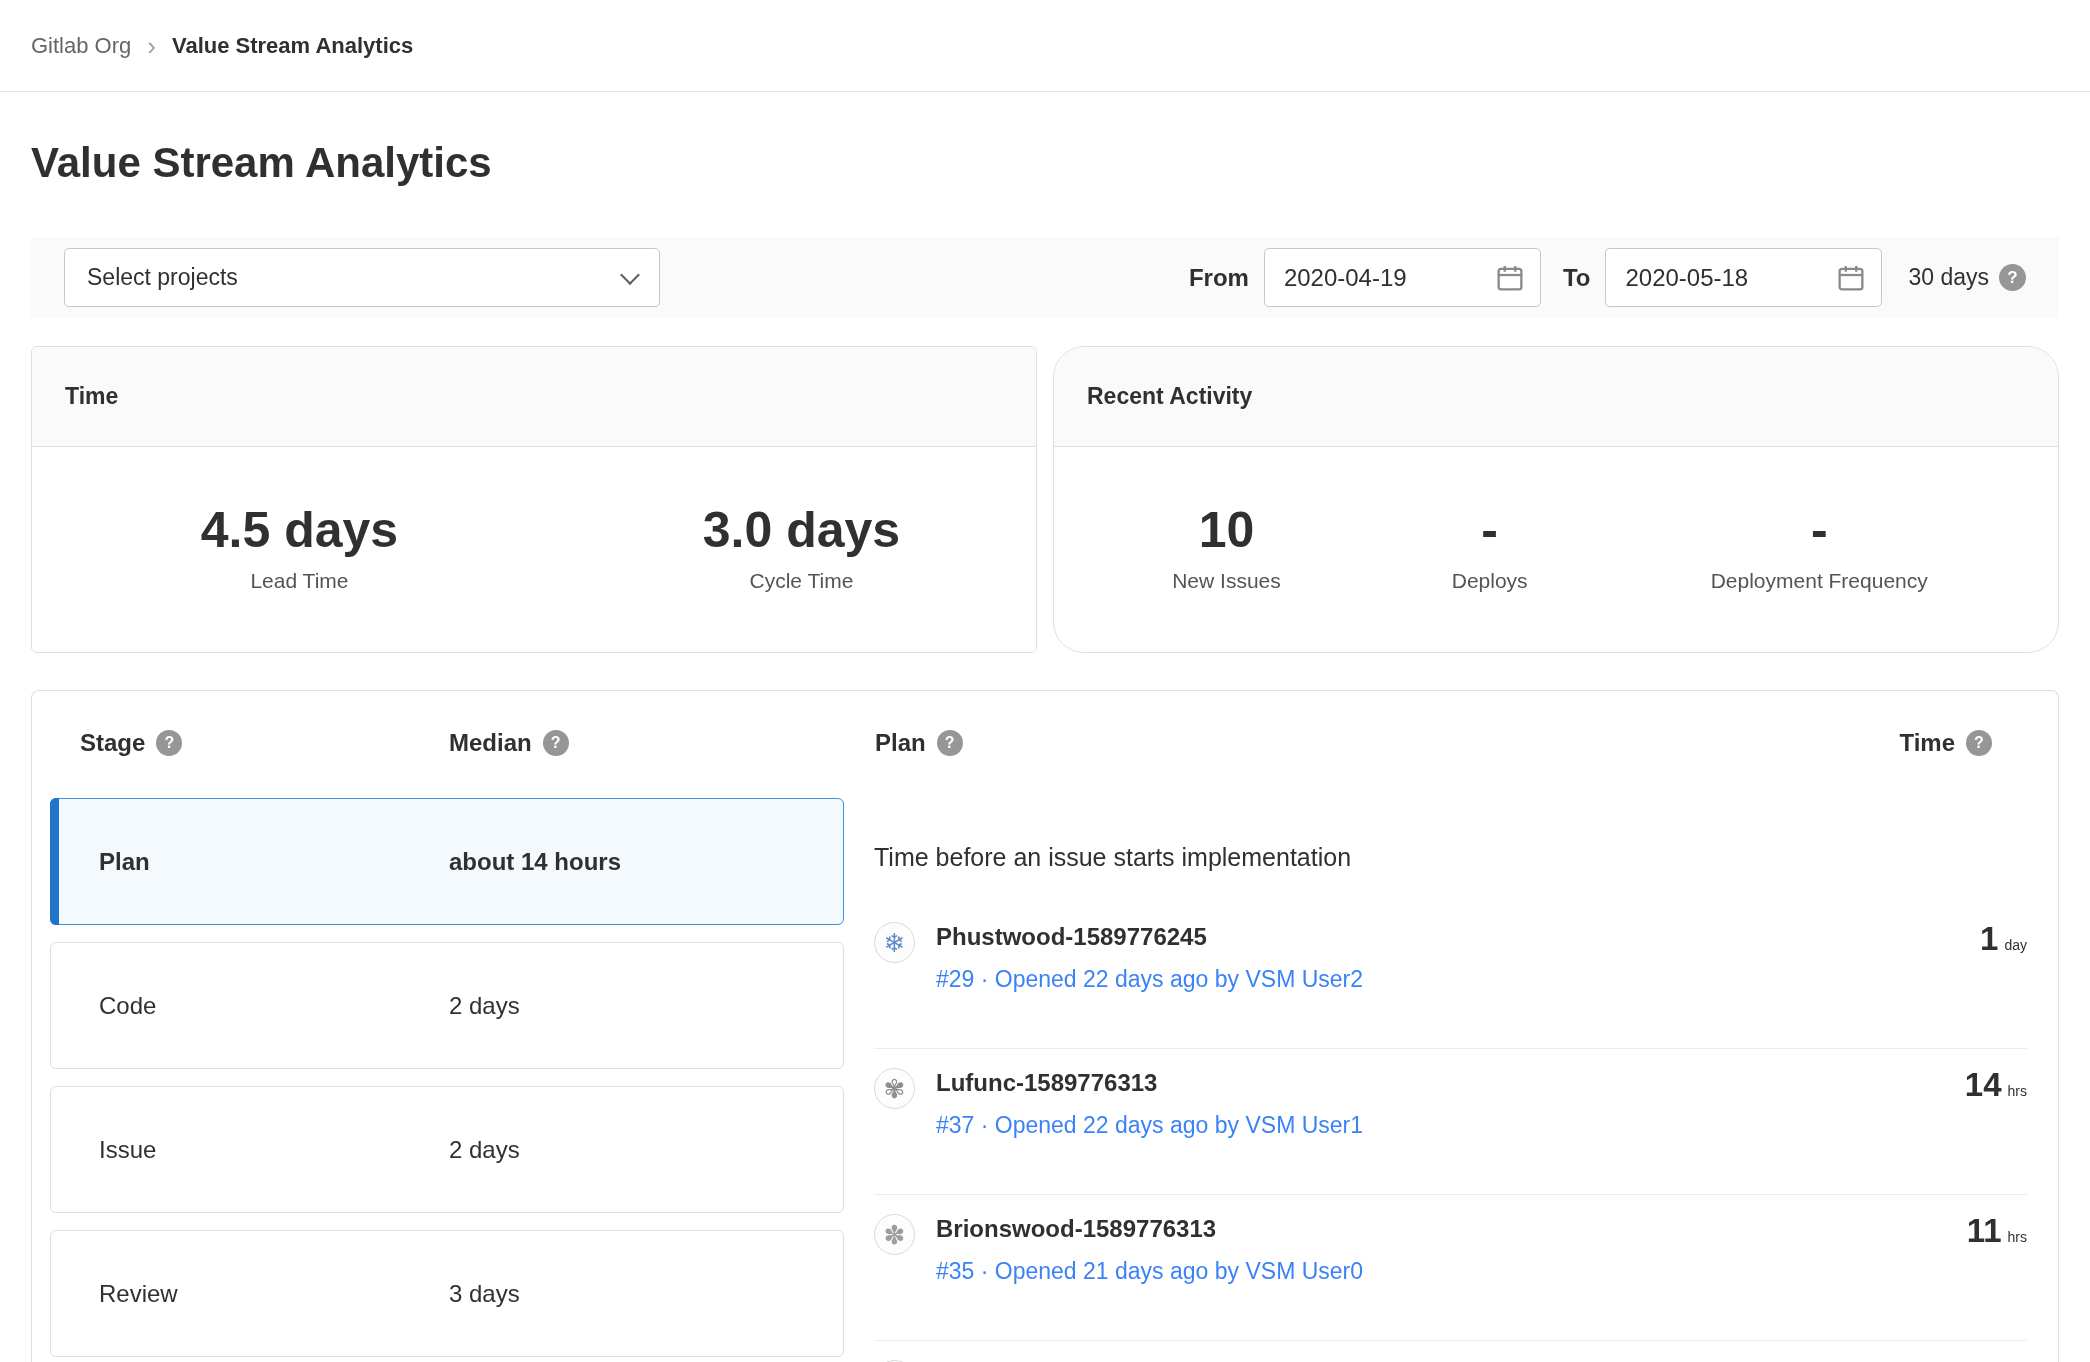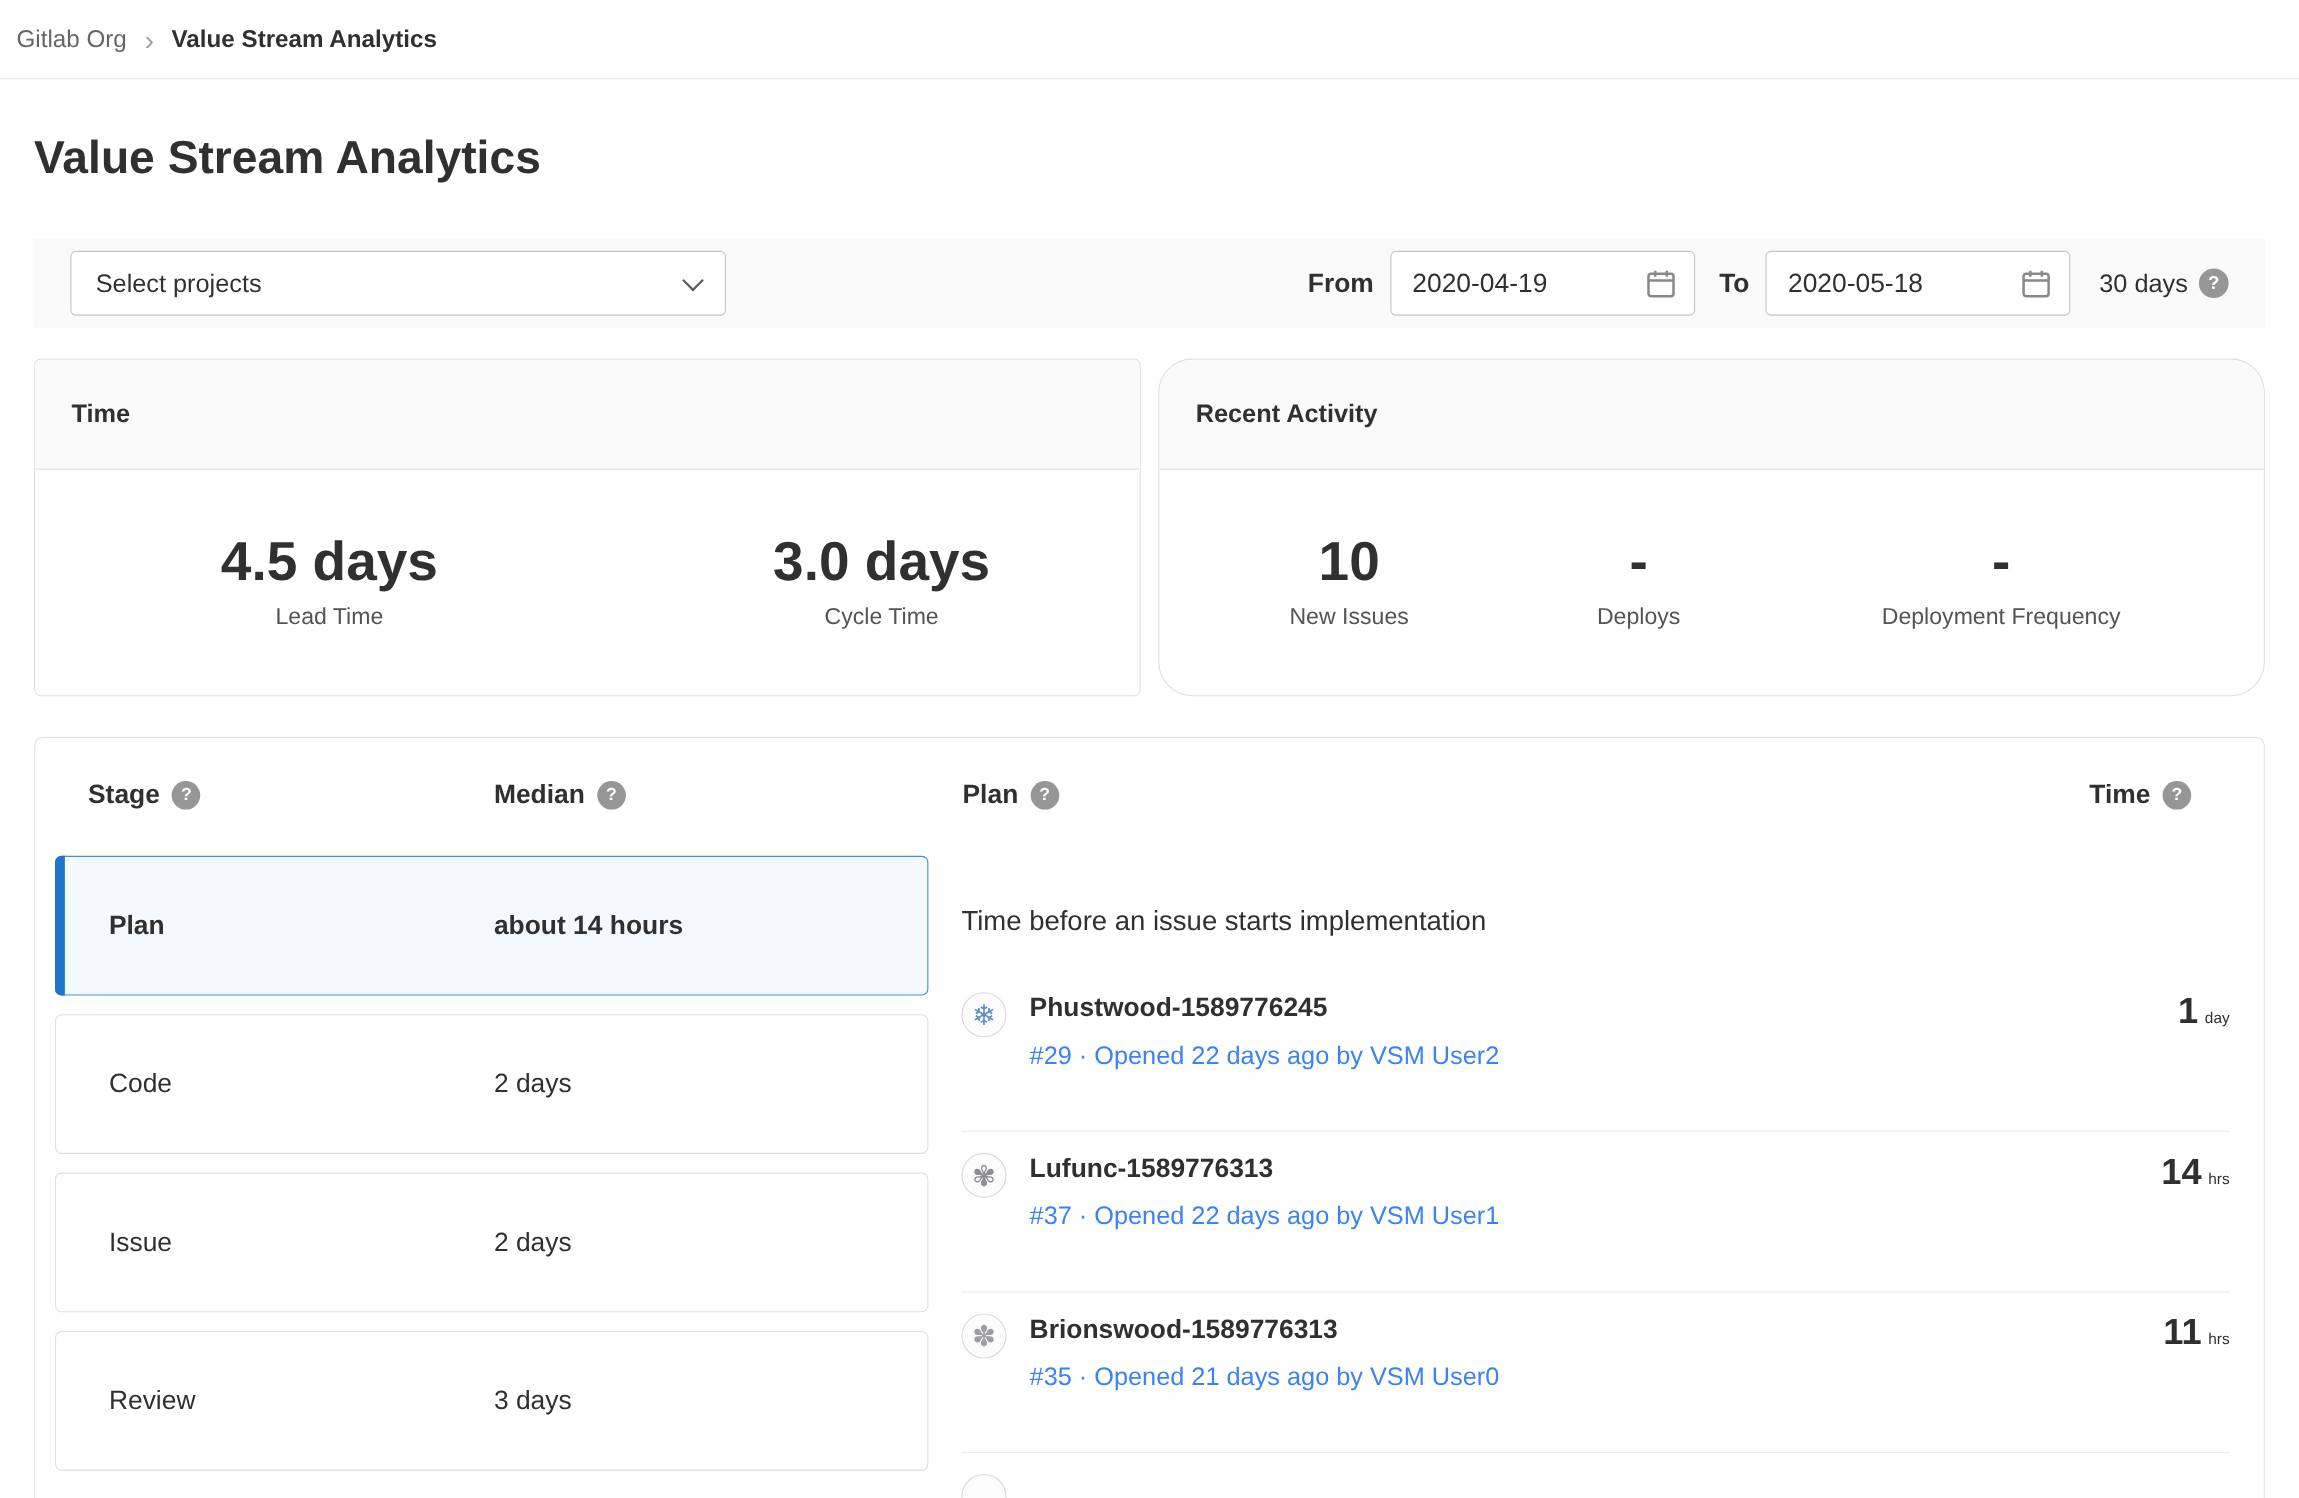--- a/index.html
+++ b/index.html
@@ -7,22 +7,22 @@
   body {
     font-family: "Liberation Sans", "DejaVu Sans", sans-serif;
     color: #303030;
     background: #fff;
     overflow: hidden;
   }
   .page { width: 2090px; height: 1362px; overflow: hidden; position: relative; background:#fff; }
 
   
   .breadcrumb-bar {
-    height: 72px; display: flex; align-items: center;
-    padding: 0 15px; border-bottom: 1px solid #e5e5e5;
+    height: 92px; display: flex; align-items: center;
+    padding: 0 31px; border-bottom: 1px solid #e5e5e5;
   }
   .crumb-link { font-size: 22px; color: #666; text-decoration: none; cursor: pointer; }
   .crumb-sep { font-size: 26px; color: #a0a0a0; margin: 0 16px; line-height: 1; }
   .crumb-current { font-size: 22px; font-weight: 700; color: #303030; }
 
   
   .page-title { padding: 46px 31px 0; font-size: 42px; line-height: 50px; font-weight: 700; }
 
   
   .filter-bar {

